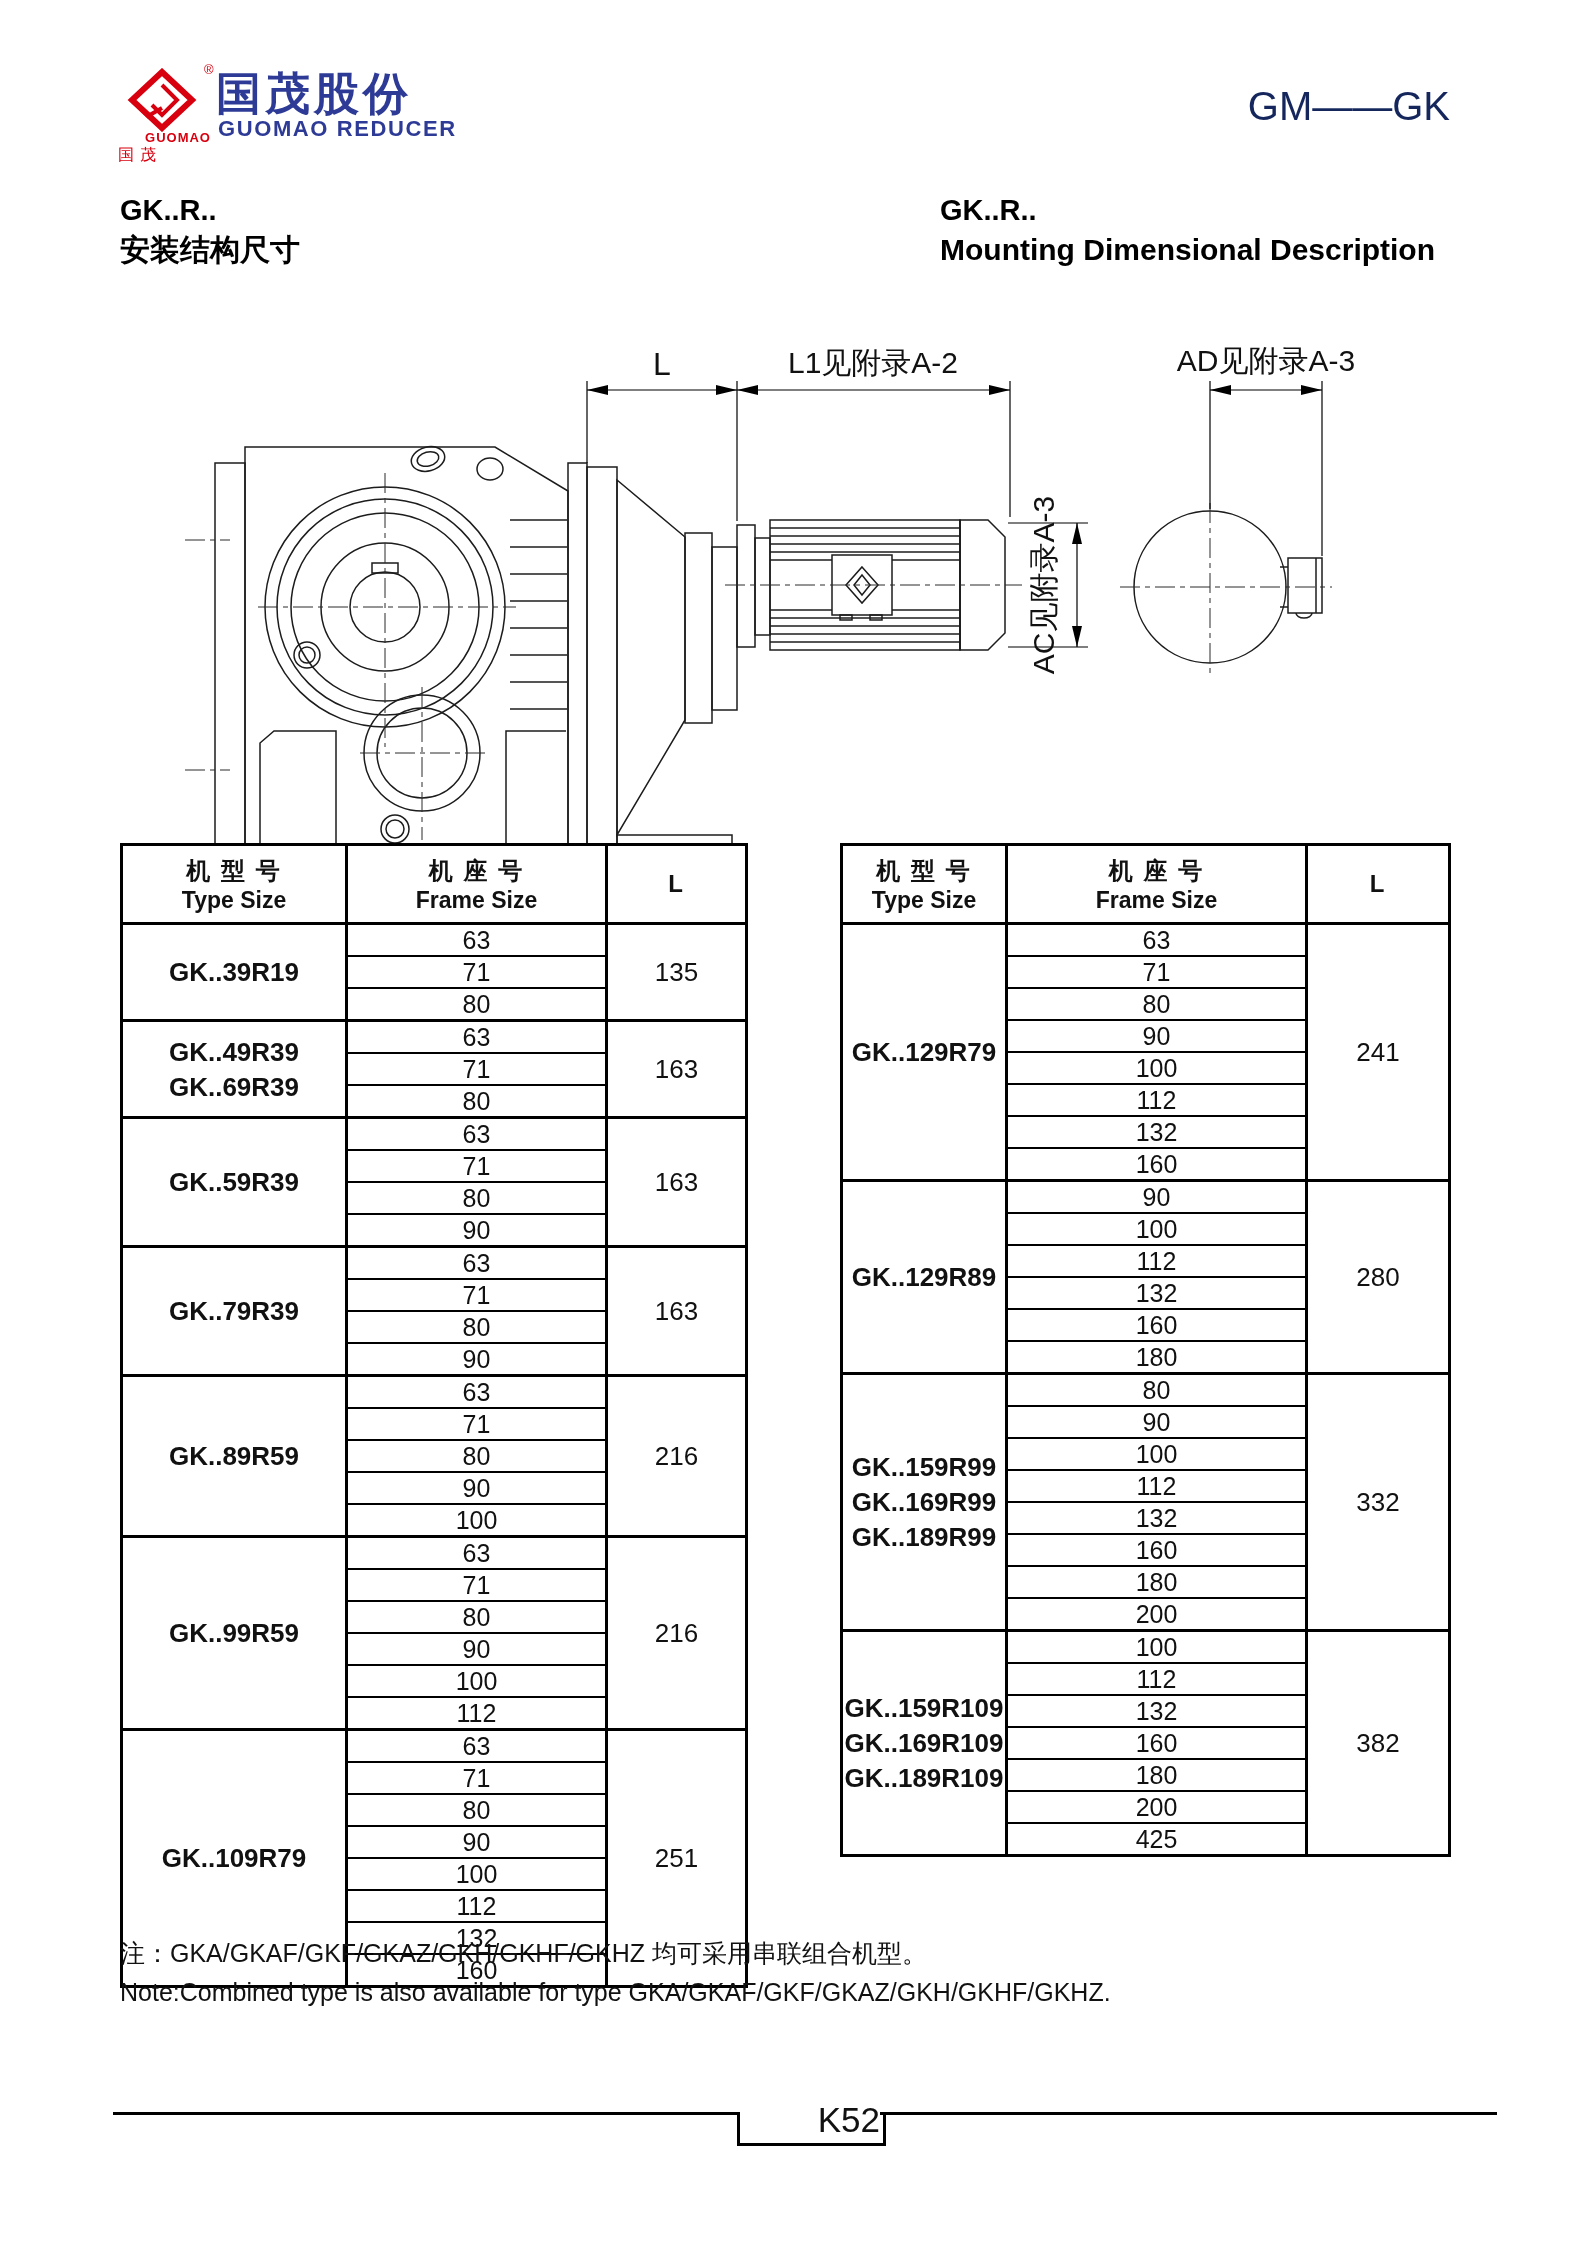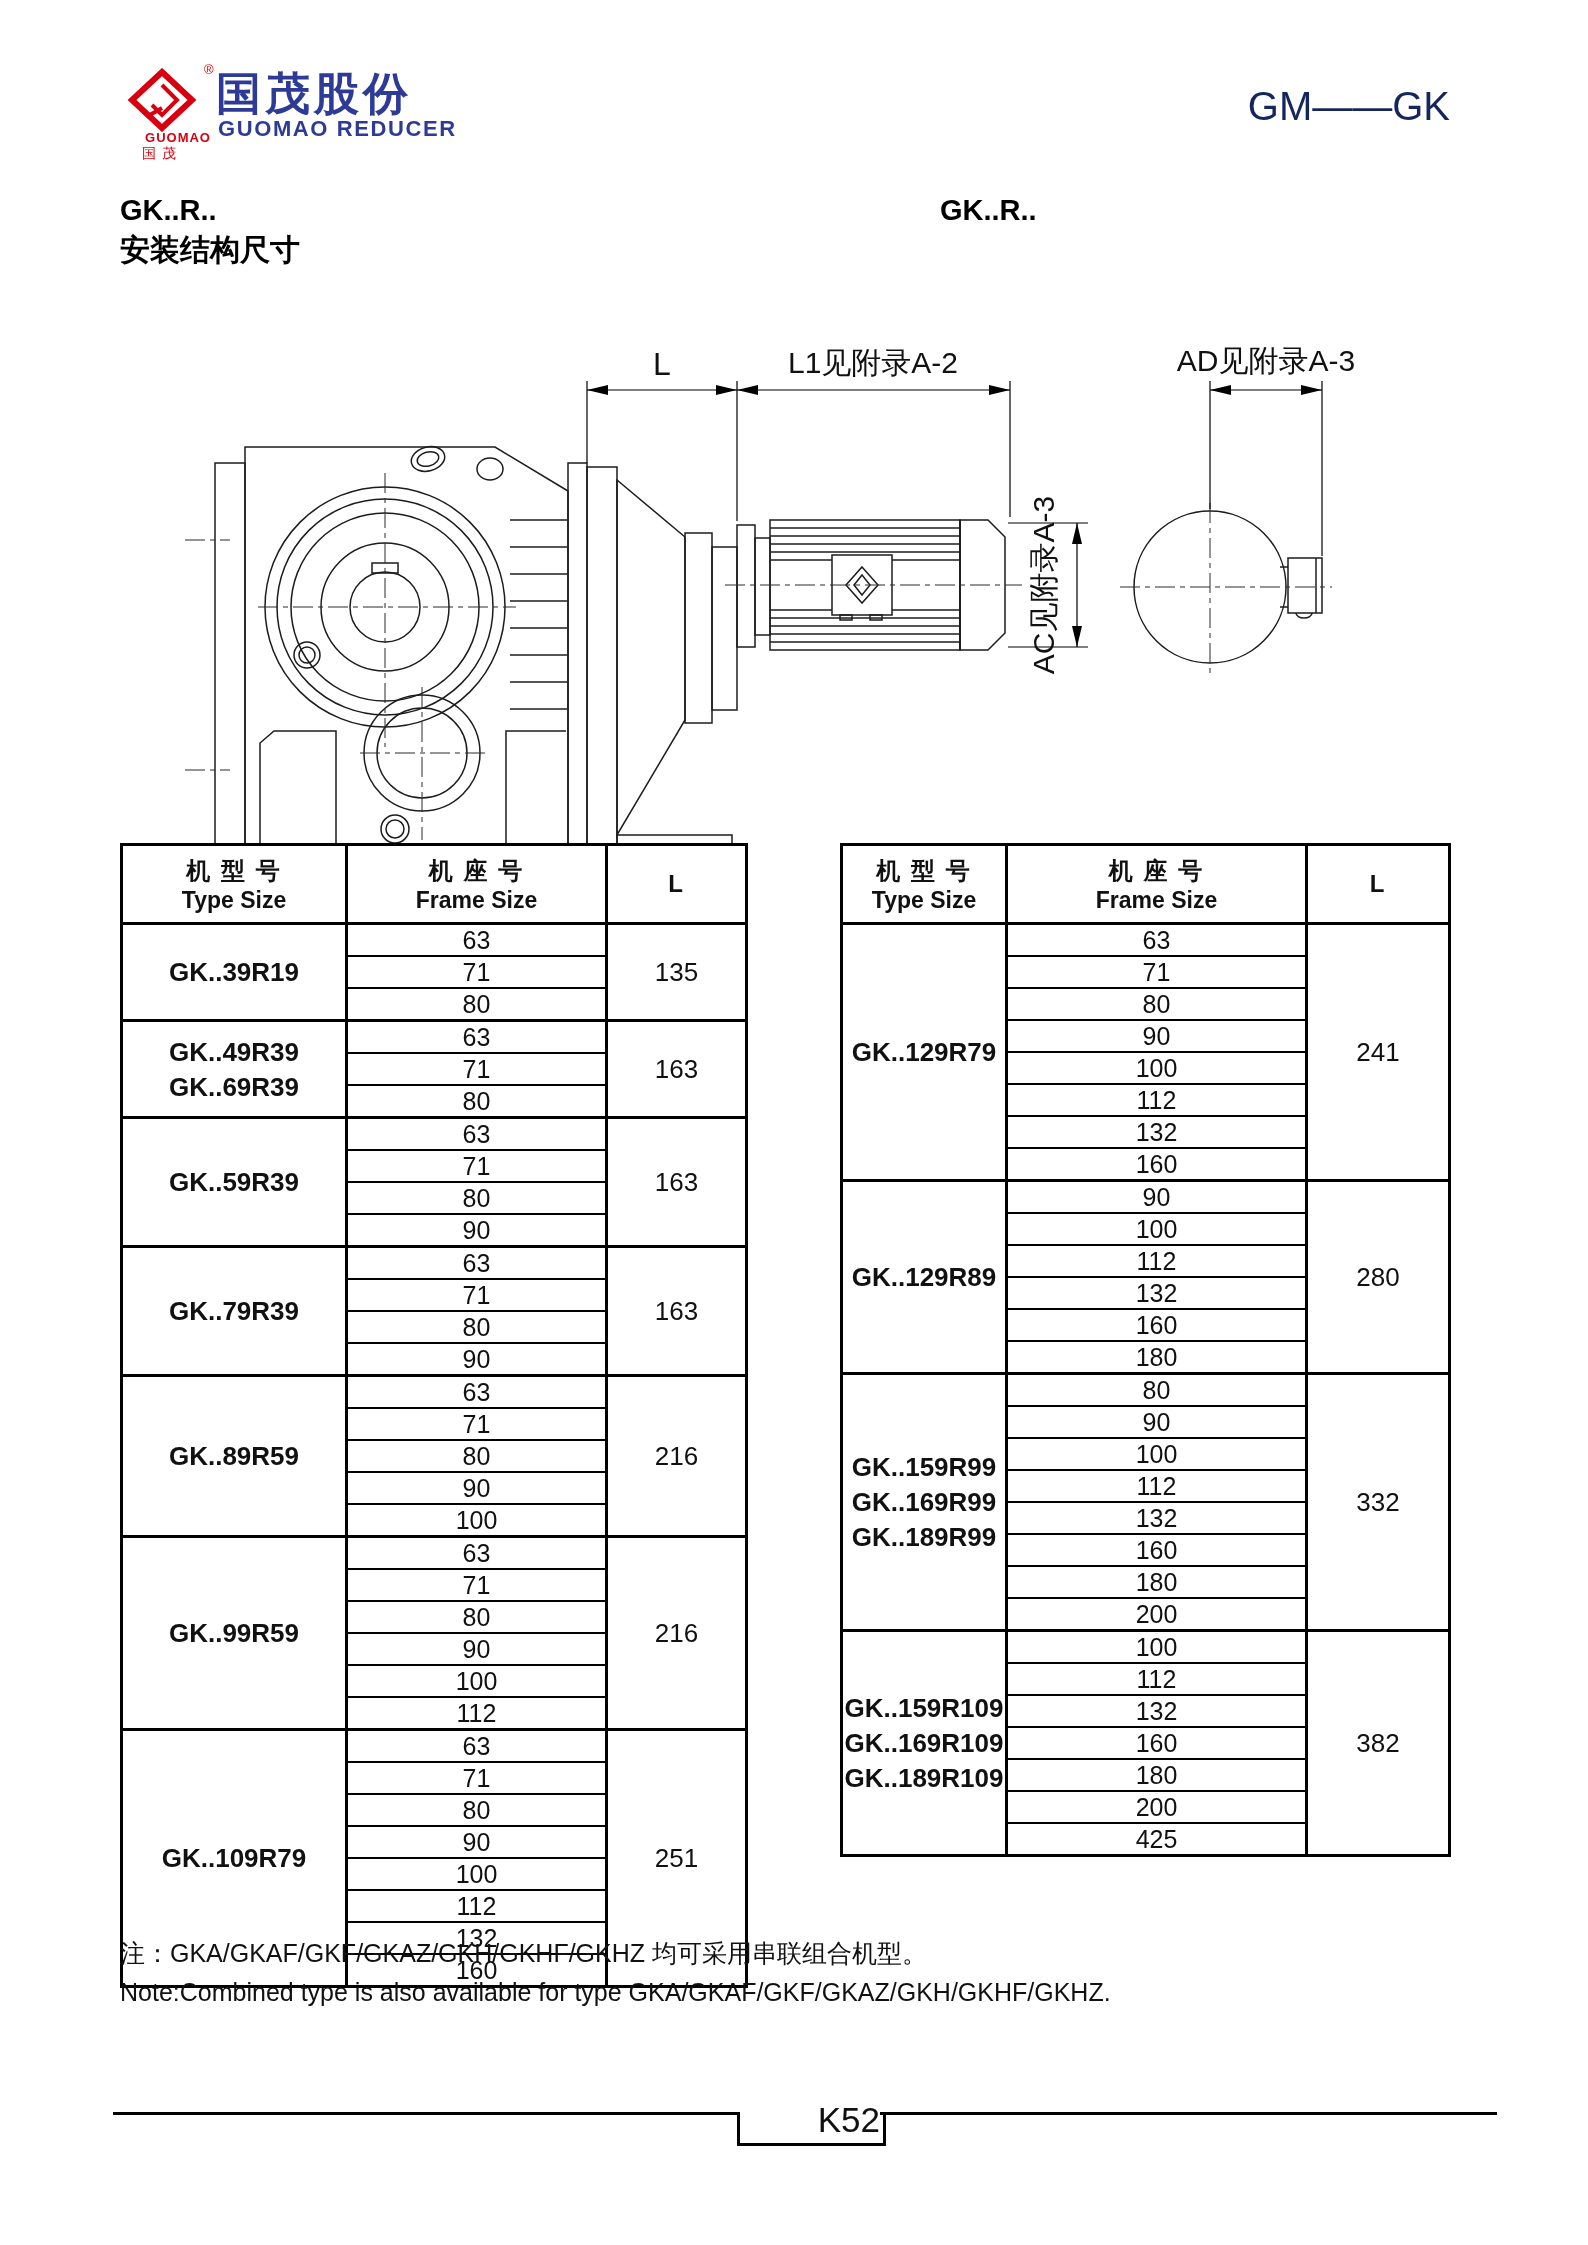--- a/index.html
+++ b/index.html
@@ -4,22 +4,22 @@
 <style>
   html,body{margin:0;padding:0;background:#ffffff;}
   .page{position:relative;width:1588px;height:2245px;background:#ffffff;overflow:hidden;
         font-family:"Liberation Sans","DejaVu Sans",sans-serif;color:#111;}
 
   
   .brand{position:absolute;left:118px;top:64px;width:420px;height:110px;}
   .emblem{position:absolute;left:0;top:4px;}
   .emblem-caption{position:absolute;left:16px;top:66px;width:88px;text-align:center;
                   color:#d8000f;font-weight:bold;font-size:13px;letter-spacing:1px;}
-  .emblem-caption2{position:absolute;left:0;top:81px;width:88px;text-align:center;
-                   color:#d8000f;font-size:14px;letter-spacing:6px;}
+  .emblem-caption2{position:absolute;left:0;top:81px;width:88px;
+                   color:#d8000f;font-size:16px;letter-spacing:6px;}
   .reg-mark{position:absolute;left:86px;top:-2px;color:#d8000f;font-size:13px;}
   .wordmark-zh{position:absolute;left:98px;top:0px;color:#2e3b96;font-weight:bold;
                font-size:45px;letter-spacing:4px;}
   .wordmark-en{position:absolute;left:100px;top:52px;color:#2e3b96;font-weight:bold;
                font-size:22px;letter-spacing:1.6px;}
   .header-code{position:absolute;left:1235px;top:84px;width:215px;text-align:right;
                font-size:40px;font-weight:normal;color:#14265c;}
 
   
   .title-block{position:absolute;top:193px;font-weight:bold;color:#000;}
@@ -81,20 +81,21 @@
     <div class="wordmark-en">GUOMAO REDUCER</div>
   </div>
   <div class="header-code">GM——GK</div>
 
   <div class="title-block title-left">
     <div class="title-line1">GK..R..</div>
     <div class="title-line2">安装结构尺寸</div>
   </div>
   <div class="title-block title-right">
     <div class="title-line1">GK..R..</div>
+    <div class="title-line2">Mounting Dimensional Description</div>
   </div>
 
   <svg class="drawing" viewBox="0 0 1190 610">
 
     <g fill="none" stroke="#1c1c1c" stroke-width="1.5">
       <rect x="45" y="168" width="30" height="390"></rect>
       <polygon points="75,152 325,152 398,196 398,556 75,556"></polygon>
       <rect x="398" y="168" width="19" height="388"></rect>
       <rect x="75" y="556" width="342" height="34"></rect>
       <line x1="155" y1="574" x2="340" y2="574"></line>

